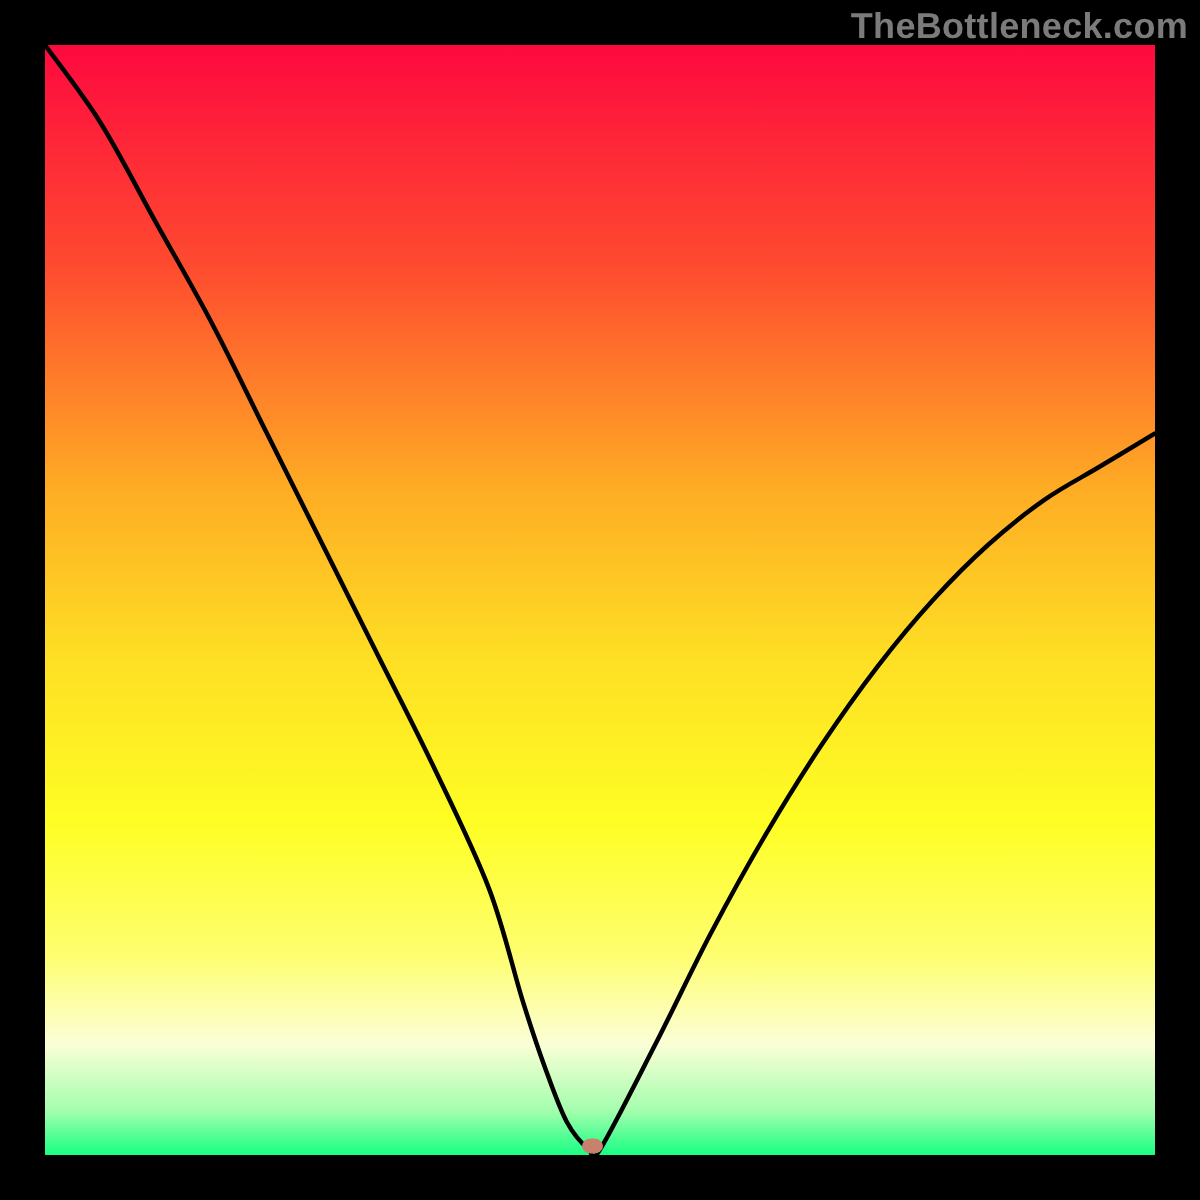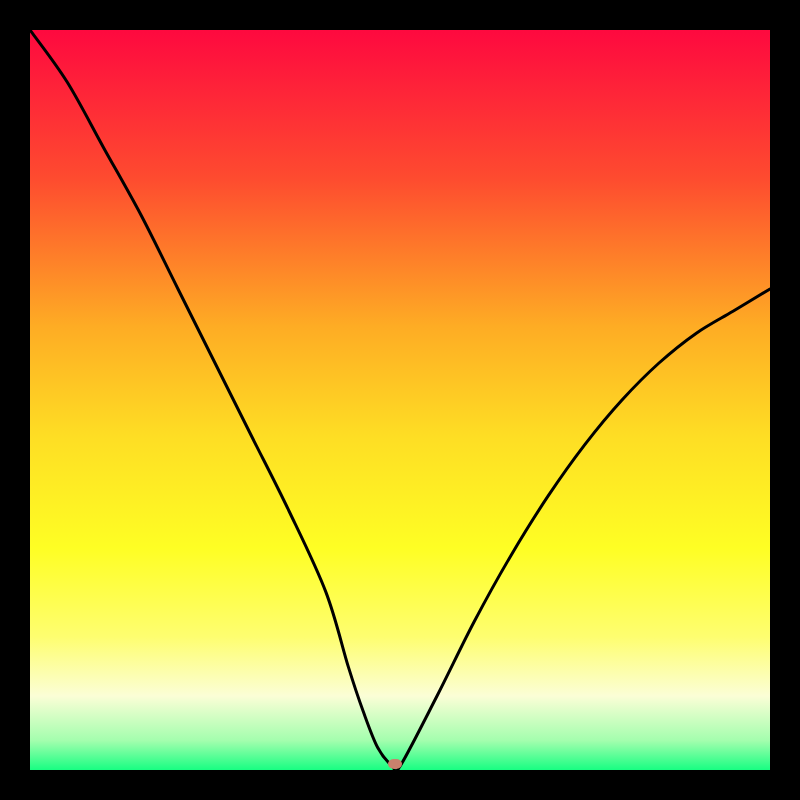--- a/index.html
+++ b/index.html
@@ -54,20 +54,21 @@
     font-size: 24px;
     font-weight: 600;
     color: #7b7b7b;
     letter-spacing: 0.2px;
   }
 </style>
 </head>
 <body>
 
 <div class="stage">
+  <div class="watermark">TheBottleneck.com</div>
 
   <div class="plot-area">
     <svg class="gradient" viewBox="0 0 100 100" preserveAspectRatio="none">
       <defs>
         <linearGradient id="bg-grad" x1="0" y1="0" x2="0" y2="1">
             <stop offset="0%" stop-color="#fe093f"></stop>
             <stop offset="20%" stop-color="#fe4b2f"></stop>
             <stop offset="40%" stop-color="#feac24"></stop>
             <stop offset="55.00000000000001%" stop-color="#fede24"></stop>
             <stop offset="70%" stop-color="#fefe24"></stop>

